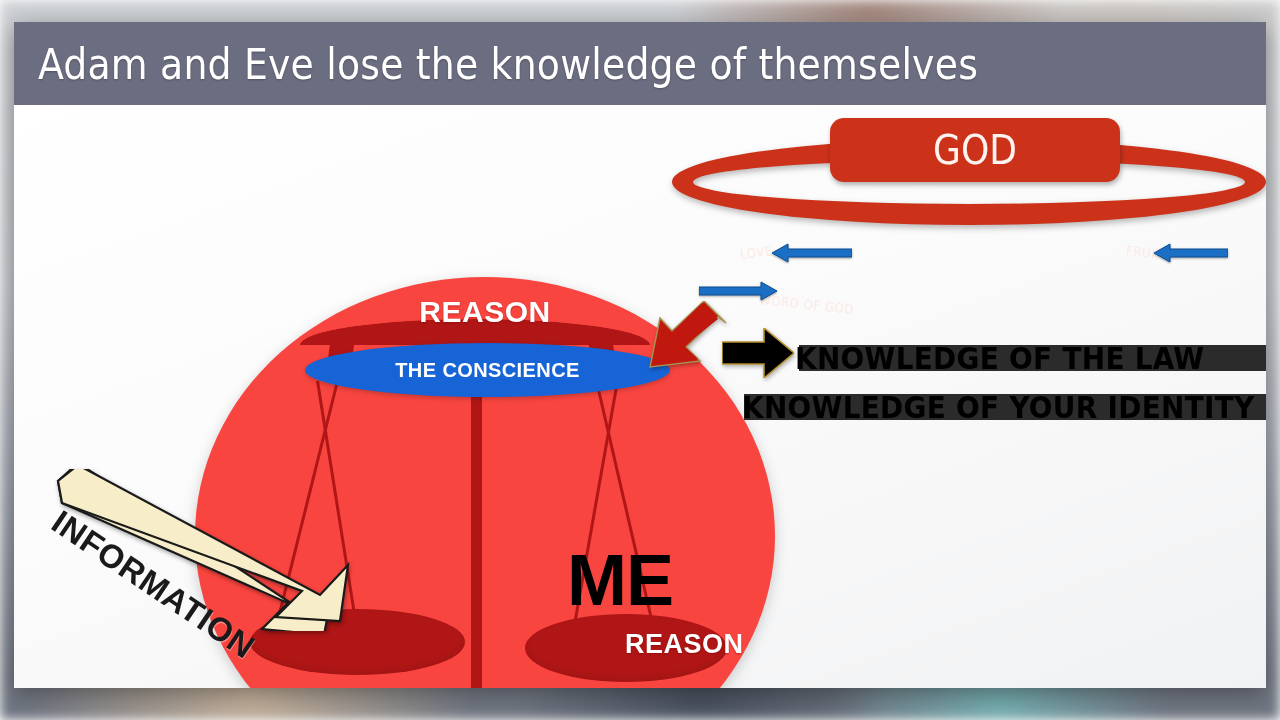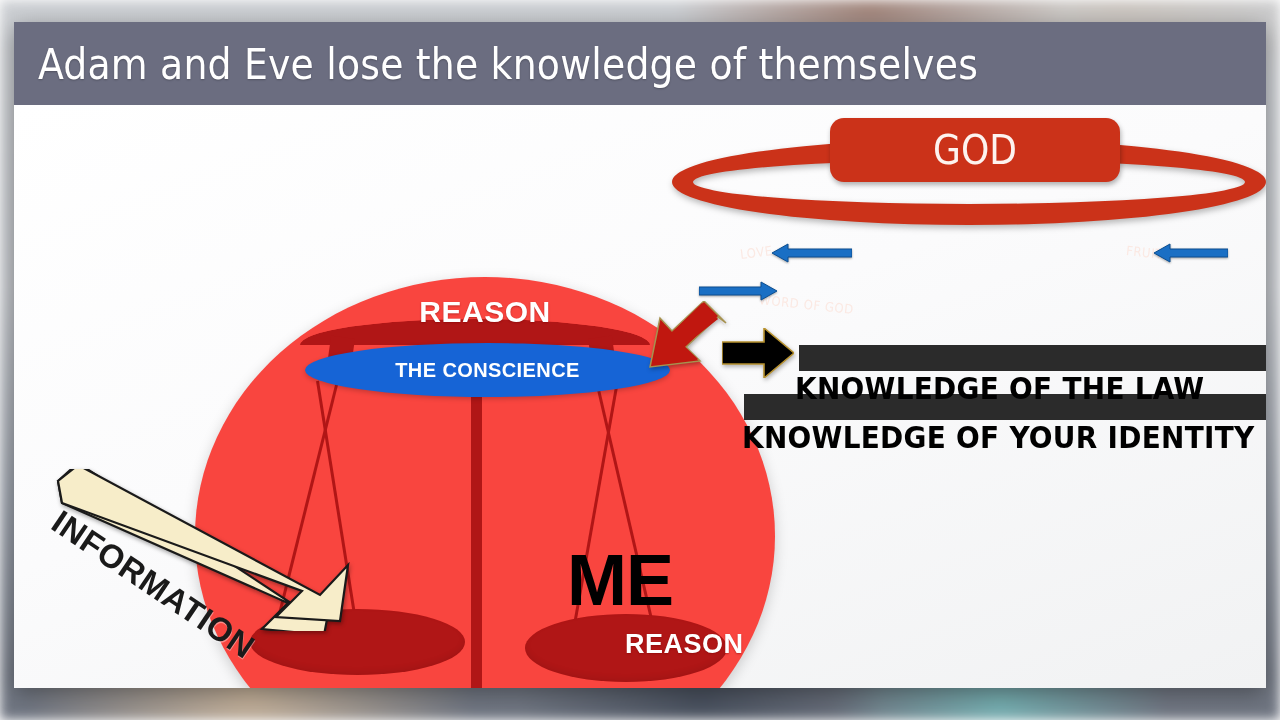--- a/index.html
+++ b/index.html
@@ -219,21 +219,20 @@
   
   .knowledge-line {
     position: absolute;
     white-space: nowrap;
     color: #000;
     font-weight: 700;
     font-size: 31px;
     letter-spacing: .3px;
     font-family: "DejaVu Sans Condensed", "Liberation Sans Narrow", "Liberation Sans", sans-serif;
     font-stretch: condensed;
-    margin-top: 30px;
   }
   #knowledge-line-1 { left: 781px; top: 235px; }
   #knowledge-line-2 { left: 728px; top: 284px; }
   .strike-bar {
     position: absolute;
     height: 26px;
     background: #2b2b2b;
   }
   #strike-1 { left: 785px; top: 240px; width: 477px; }
   #strike-2 { left: 730px; top: 289px; width: 532px; }

